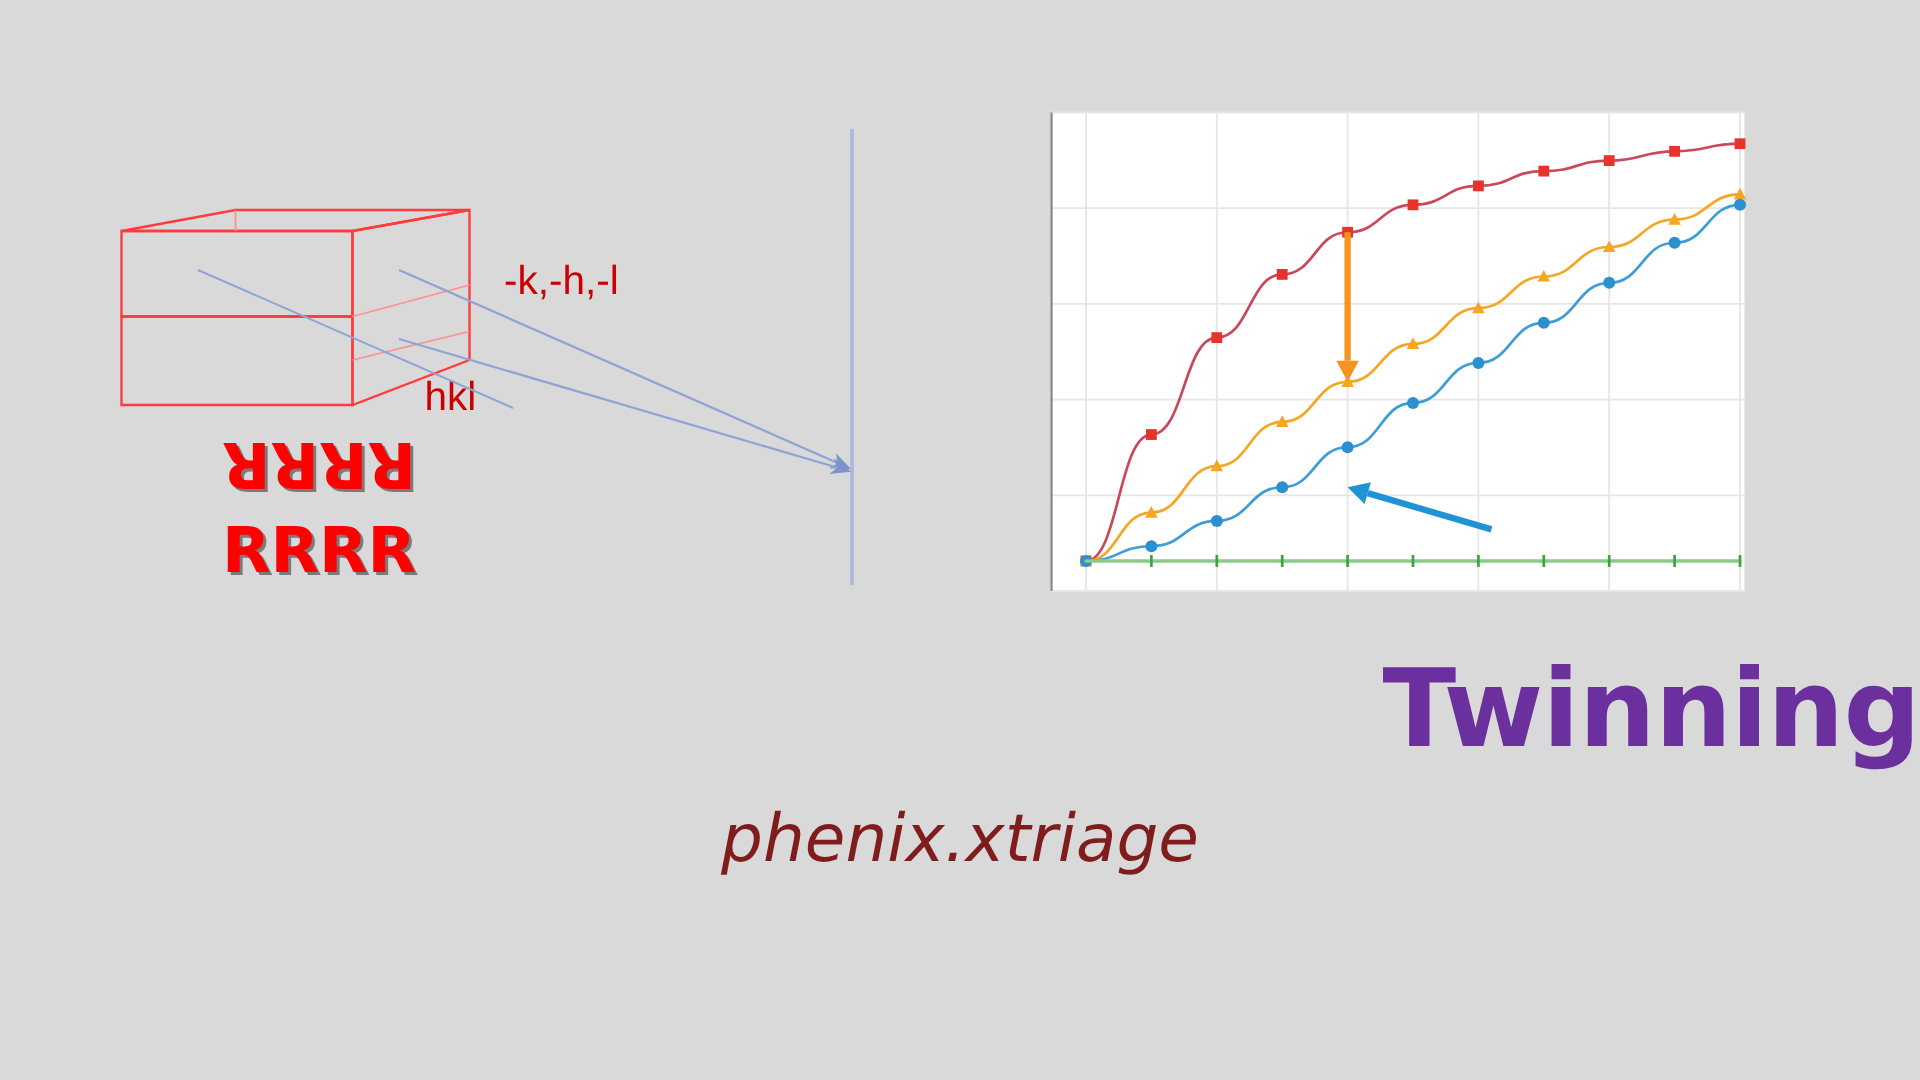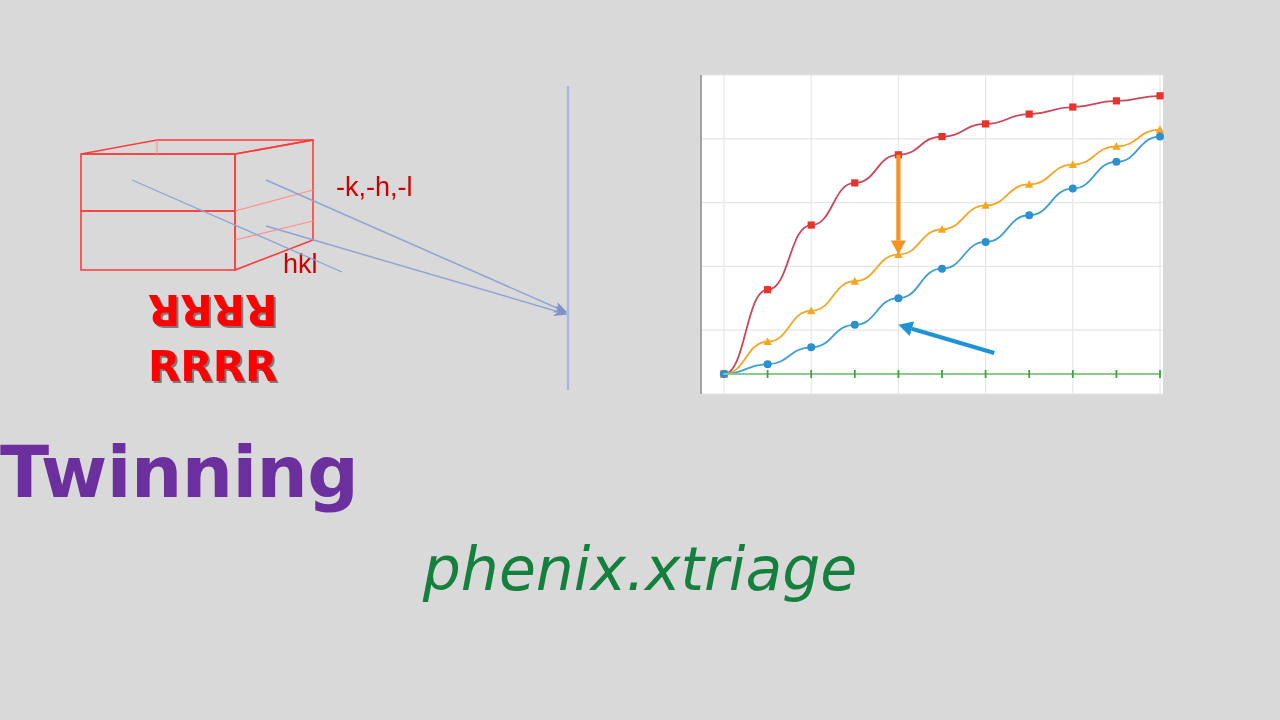--- a/index.html
+++ b/index.html
@@ -79,35 +79,35 @@
     left: 5px; top: 4px;
     width: 463px; height: 319px;
     background: #ffffff;
   }
   #chart-svg { position: absolute; left: 0; top: 0; }
 
   
   #title-main {
     left: 0; top: 430px;
     width: 1280px;
-    text-align: left;
+    text-align: right;
     font-family: "DejaVu Sans", sans-serif;
     font-weight: bold;
     font-size: 72px;
     color: #6b2f9e;
     letter-spacing: -0.5px;
   }
   #title-sub {
     left: 0; top: 534px;
     width: 1280px;
     text-align: center;
     font-family: "DejaVu Sans", sans-serif;
     font-style: italic;
-    font-size: 60px;
-    color: #15803d;
+    font-size: 44px;
+    color: #7f1d1d;
   }
 </style>
 </head>
 <body>
 
 <div id="slide" class="abs">
 
   <div id="box-diagram" class="abs">
     <svg id="box-svg" width="280" height="180" viewBox="0 0 280 180">
       <g fill="none" stroke="#ff3b3b" stroke-width="1.6" stroke-linejoin="miter">

